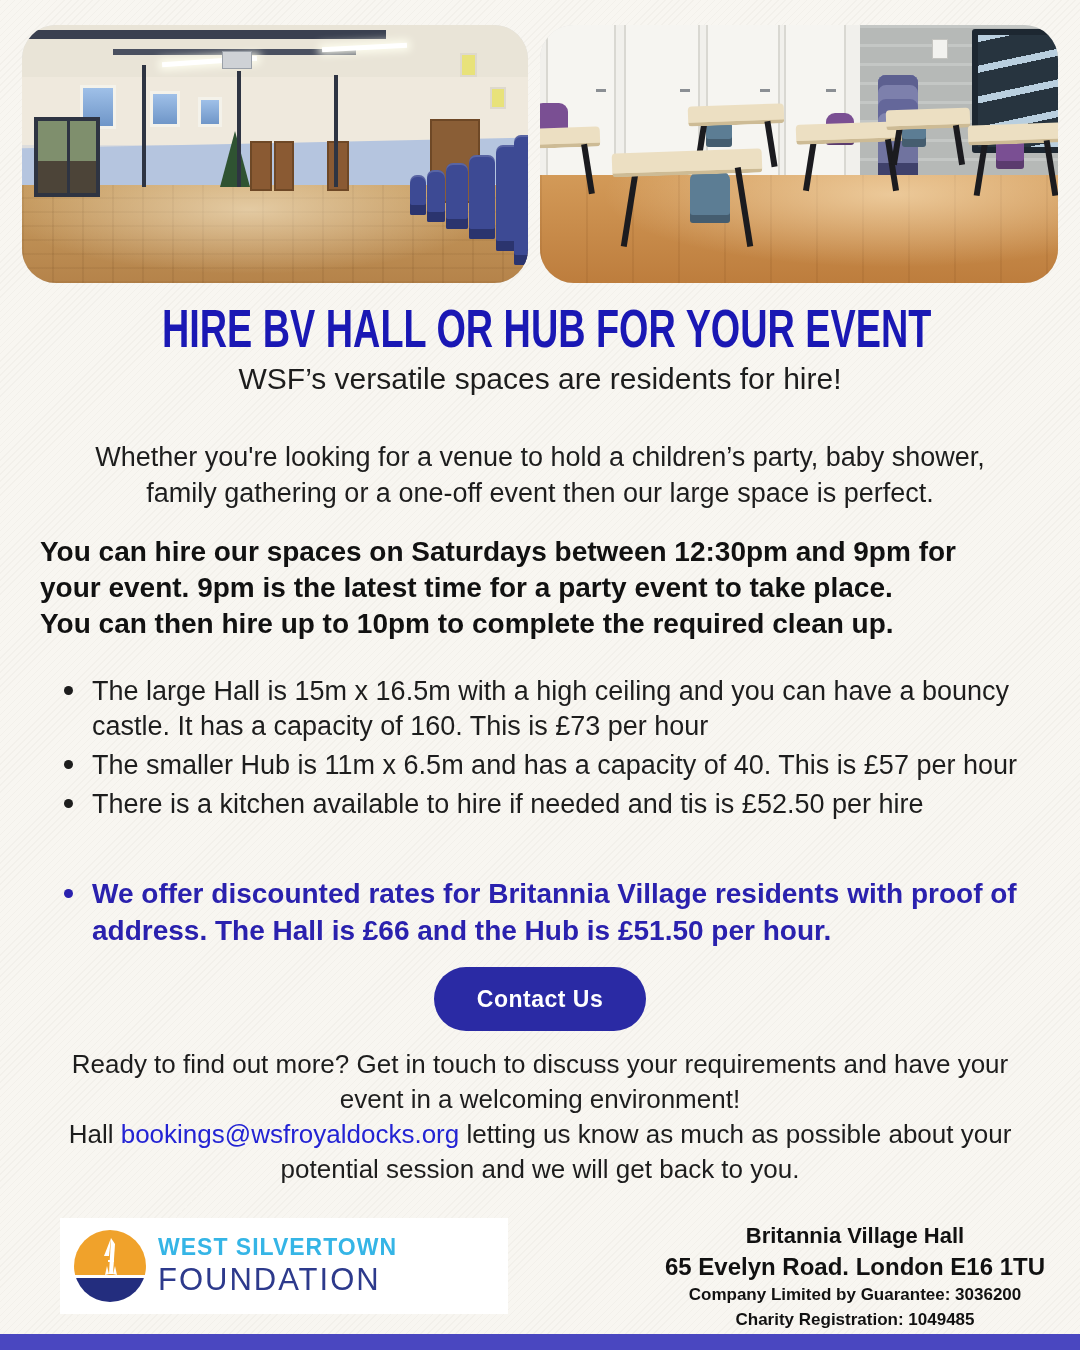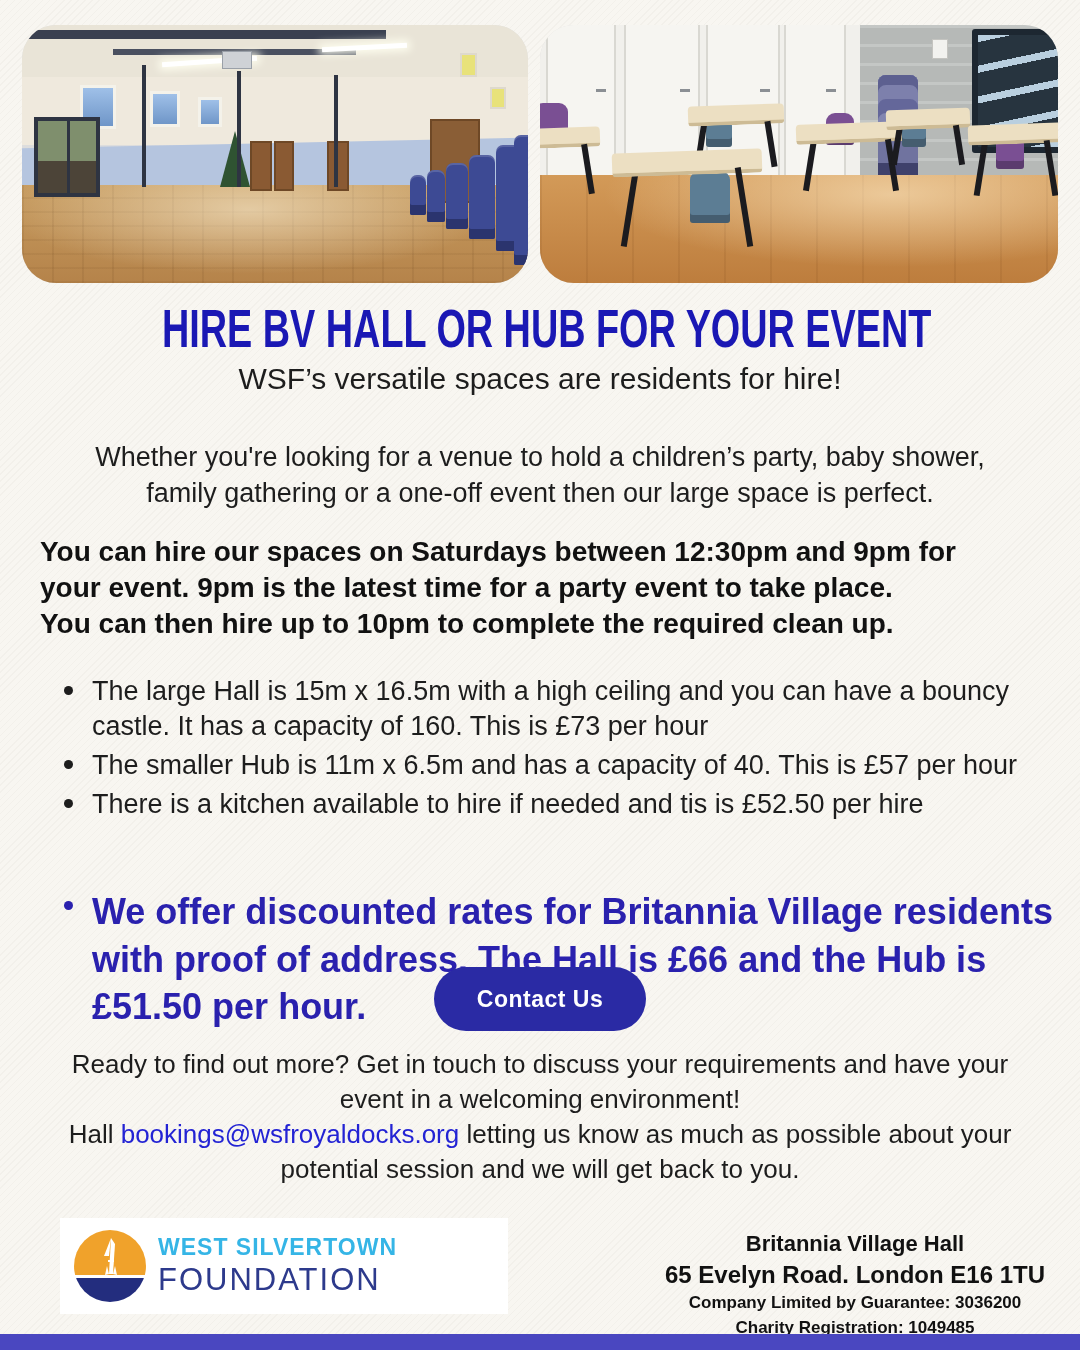--- a/index.html
+++ b/index.html
@@ -68,41 +68,41 @@
   .subtitle{position:absolute;top:362px;left:0;width:100%;text-align:center;
     font-size:30px;font-weight:400;color:#1d1d1d;}
   .intro{position:absolute;top:440px;left:0;width:100%;text-align:center;
     font-size:27px;color:#1d1d1d;line-height:1.32;white-space:pre-line;}
   .schedule{position:absolute;top:534px;left:40px;width:1000px;
     font-size:28px;font-weight:700;color:#111;line-height:1.28;white-space:pre-line;}
   .bullets{position:absolute;top:674px;left:60px;width:975px;}
   .bullet{position:relative;padding-left:32px;font-size:27px;color:#1d1d1d;line-height:1.30;margin-bottom:4px;}
   .bullet .dot{position:absolute;left:4px;top:12px;width:9px;height:9px;border-radius:50%;background:#1d1d1d;}
   .discount{position:absolute;top:876px;left:60px;width:975px;
-    padding-left:32px;font-size:36px;font-weight:700;color:#2a21ae;line-height:1.32;margin-top:12px;}
+    padding-left:32px;font-size:28px;font-weight:700;color:#2a21ae;line-height:1.32;}
   .discount .dot{position:absolute;left:4px;top:13px;width:9px;height:9px;border-radius:50%;background:#2a21ae;}
   .contact-btn{position:absolute;top:967px;left:50%;transform:translateX(-50%);
     width:212px;height:64px;border:none;border-radius:34px;background:#2a2aa4;
     color:#fff;font-family:inherit;font-size:23px;font-weight:700;letter-spacing:.5px;cursor:pointer;}
   .ready{position:absolute;top:1047px;left:0;width:100%;text-align:center;
     font-size:26px;color:#1d1d1d;line-height:1.36;white-space:pre-line;}
   .emailline{position:absolute;top:1117px;left:40px;width:1000px;text-align:center;
     font-size:26px;color:#1d1d1d;line-height:1.36;}
   .emailline a{color:#2323d4;cursor:pointer;}
   
   .logo-box{position:absolute;left:60px;top:1218px;width:448px;height:96px;background:#fff;
     display:flex;align-items:center;padding-left:14px;box-sizing:border-box;}
   .logo-circle{position:relative;width:72px;height:72px;border-radius:50%;overflow:hidden;flex:0 0 auto;
     background:linear-gradient(180deg,#f0a22b 0 63%,#ffffff 63% 67%,#232d7e 67% 100%);}
   .logo-circle svg{position:absolute;left:0;top:0;}
   .logo-text{margin-left:12px;display:flex;flex-direction:column;}
   .logo-top{font-size:23px;font-weight:800;color:#35b5e6;letter-spacing:1px;}
   .logo-bottom{font-size:31px;font-weight:400;color:#2d3a8c;letter-spacing:2px;margin-top:1px;}
   .address{position:absolute;left:640px;top:1222px;width:430px;text-align:center;color:#111;}
-  .addr-1{font-size:22px;font-weight:700;line-height:1.3;margin-top:8px;}
+  .addr-1{font-size:22px;font-weight:700;line-height:1.3;}
   .addr-2{font-size:24px;font-weight:700;line-height:1.35;}
   .addr-3,.addr-4{font-size:17px;font-weight:700;line-height:1.45;text-align:center;}
   .bottom-bar{position:absolute;left:0;bottom:0;width:100%;height:16px;background:#4a47c0;}
 </style>
 </head>
 <body>
 
 <div id="page">
 
   <div class="photo photo-left" title="Large empty hall with wooden parquet floor, light blue lower walls, windows, Christmas tree and stacked blue chairs along the right wall">

